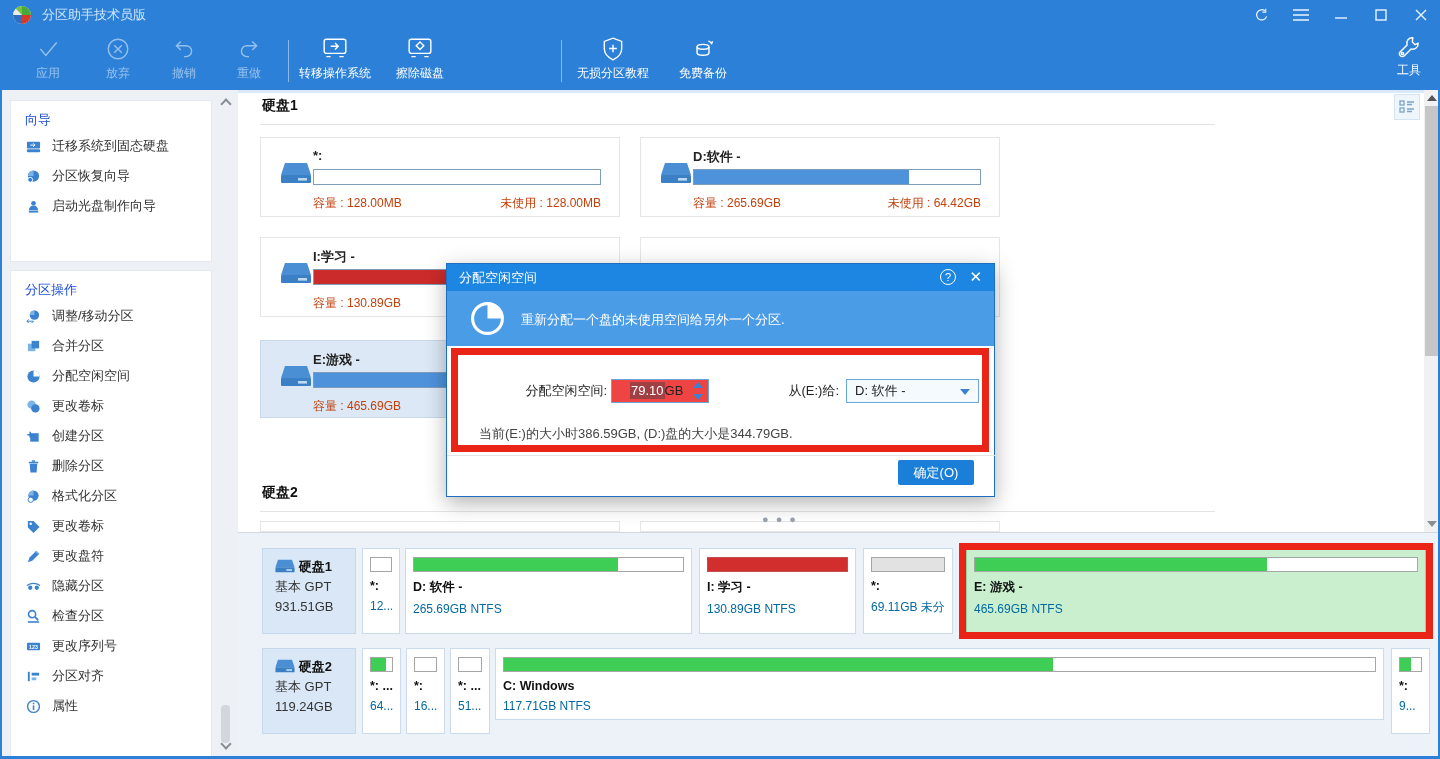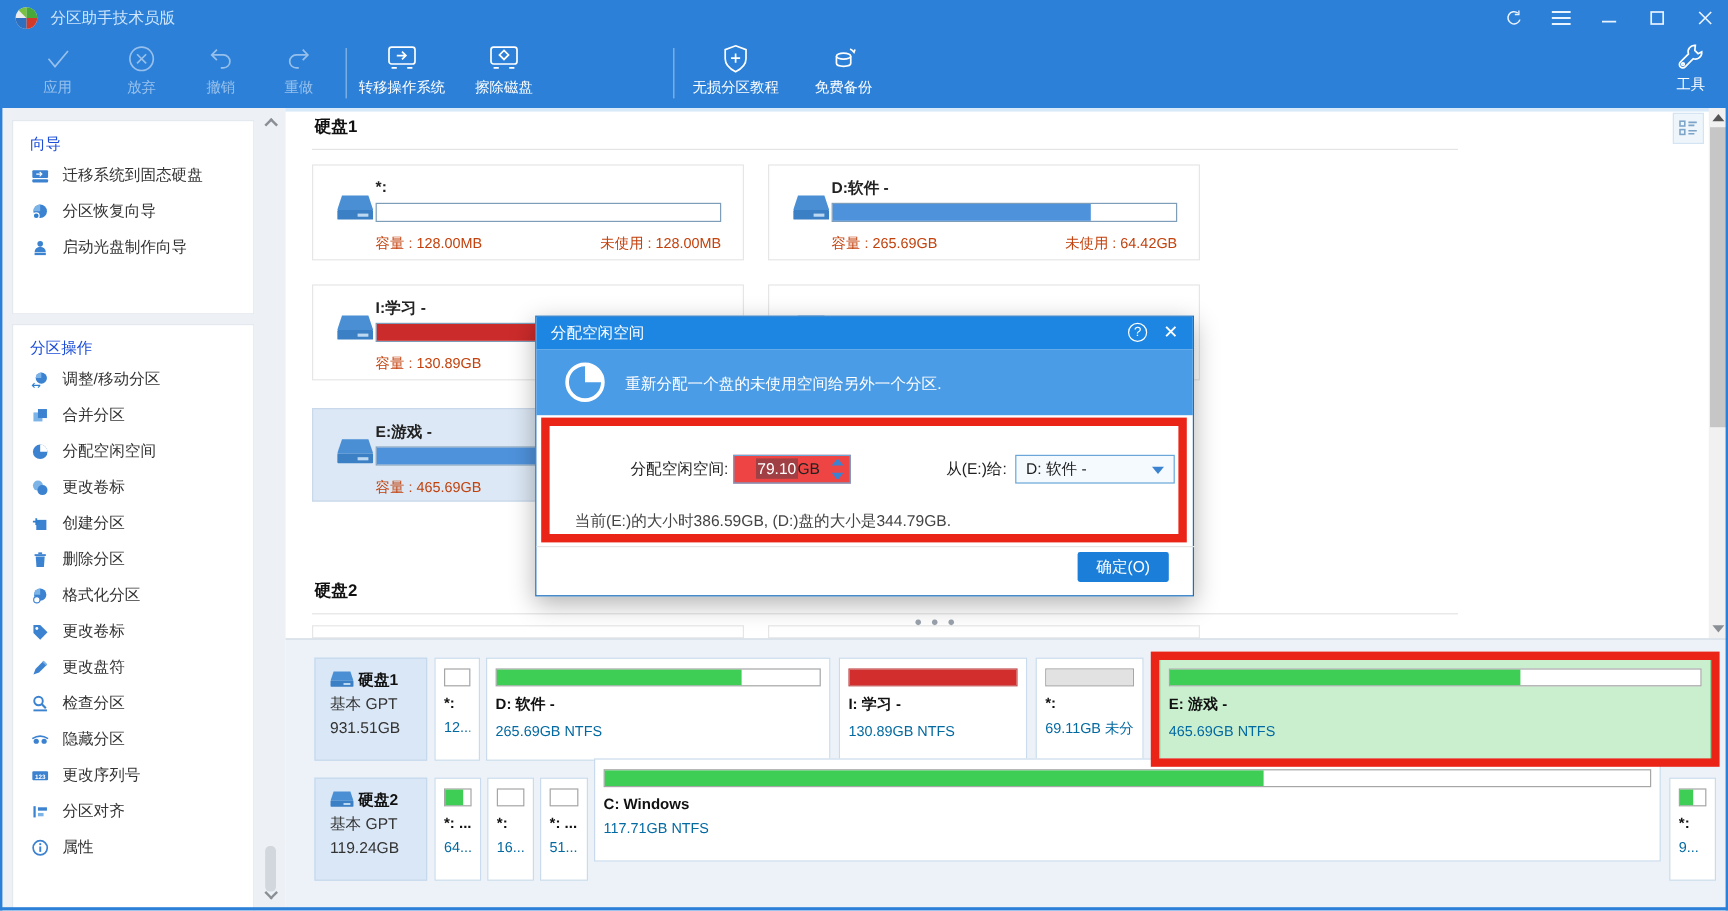--- a/index.html
+++ b/index.html
@@ -293,36 +293,36 @@
             <svg viewBox="0 0 16 16">
               <path d="M2 14l1.8-5L11 1.8 14.2 5l-7.2 7.2z" fill="#3b82d0"></path>
               <path d="M10.5 2.3l3.2 3.2" stroke="#7db4e8" stroke-width="1.5"></path>
             </svg>
           </span>
           <span>更改盘符</span>
         </div>
       <div class="sitem">
           <span class="sicon">
             <svg viewBox="0 0 16 16">
+              <path d="M1 7q7-4.5 14 0" fill="none" stroke="#3b82d0" stroke-width="1.4"></path>
+              <circle cx="4.5" cy="9.3" r="2.3" fill="#3b82d0"></circle>
+              <circle cx="11.5" cy="9.3" r="2.3" fill="#3b82d0"></circle>
+            </svg>
+          </span>
+          <span>隐藏分区</span>
+        </div>
+      <div class="sitem">
+          <span class="sicon">
+            <svg viewBox="0 0 16 16">
               <circle cx="6.5" cy="5.5" r="3.8" fill="none" stroke="#3b82d0" stroke-width="1.7"></circle>
               <path d="M9.5 8.5l3.5 3.5" stroke="#3b82d0" stroke-width="1.9"></path>
               <rect x="2" y="13" width="12" height="1.7" fill="#3b82d0"></rect>
             </svg>
           </span>
           <span>检查分区</span>
-        </div>
-      <div class="sitem">
-          <span class="sicon">
-            <svg viewBox="0 0 16 16">
-              <path d="M1 7q7-4.5 14 0" fill="none" stroke="#3b82d0" stroke-width="1.4"></path>
-              <circle cx="4.5" cy="9.3" r="2.3" fill="#3b82d0"></circle>
-              <circle cx="11.5" cy="9.3" r="2.3" fill="#3b82d0"></circle>
-            </svg>
-          </span>
-          <span>隐藏分区</span>
         </div>
       <div class="sitem">
           <span class="sicon">
             <svg viewBox="0 0 16 16">
               <rect x="1" y="4" width="14" height="8" rx="1" fill="#3b82d0"></rect>
               <text x="8" y="10.6" font-size="5.6" fill="#fff" text-anchor="middle" font-weight="bold">123</text>
             </svg>
           </span>
           <span>更改序列号</span>
         </div>
@@ -513,21 +513,21 @@
     <div class="blab">*:</div>
     <div class="binf">16...</div>
   </div>
   <div class="pb ab" style="left:450px;top:648px;width:40px;height:86px">
     <div class="bbar">
         <div class="bfill" style="width: 0%;"></div>
       </div>
     <div class="blab">*: ...</div>
     <div class="binf">51...</div>
   </div>
-  <div class="pb ab" style="left:495px;top:632px;width:889px;height:86px">
+  <div class="pb ab" style="left:495px;top:648px;width:889px;height:72px">
     <div class="bbar">
         <div class="bfill green" style="width: 63%;"></div>
       </div>
     <div class="blab">C: Windows</div>
     <div class="binf">117.71GB NTFS</div>
   </div>
   <div class="pb ab" style="left:1391px;top:648px;width:39px;height:86px">
     <div class="bbar">
         <div class="bfill green" style="width: 50%;"></div>
       </div>

